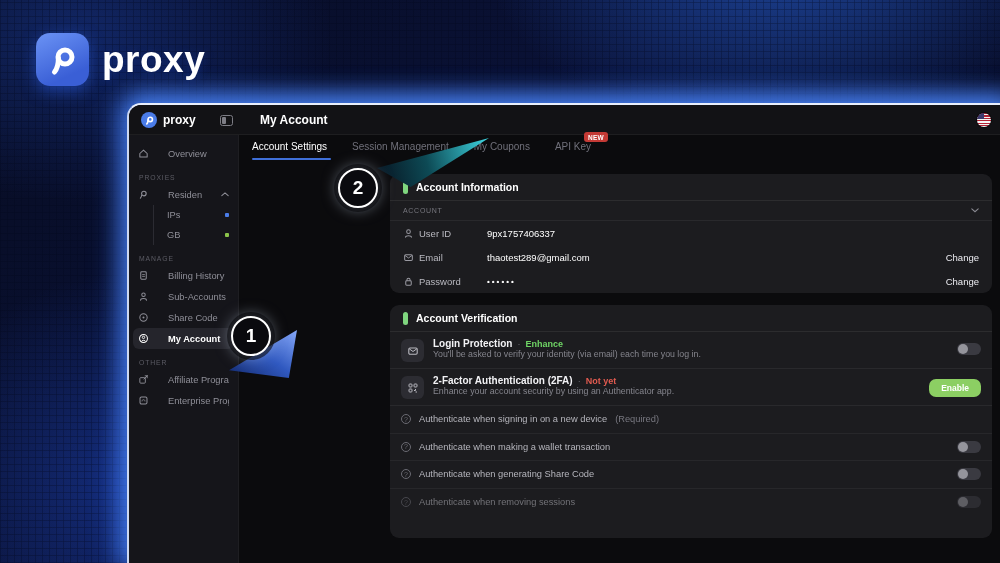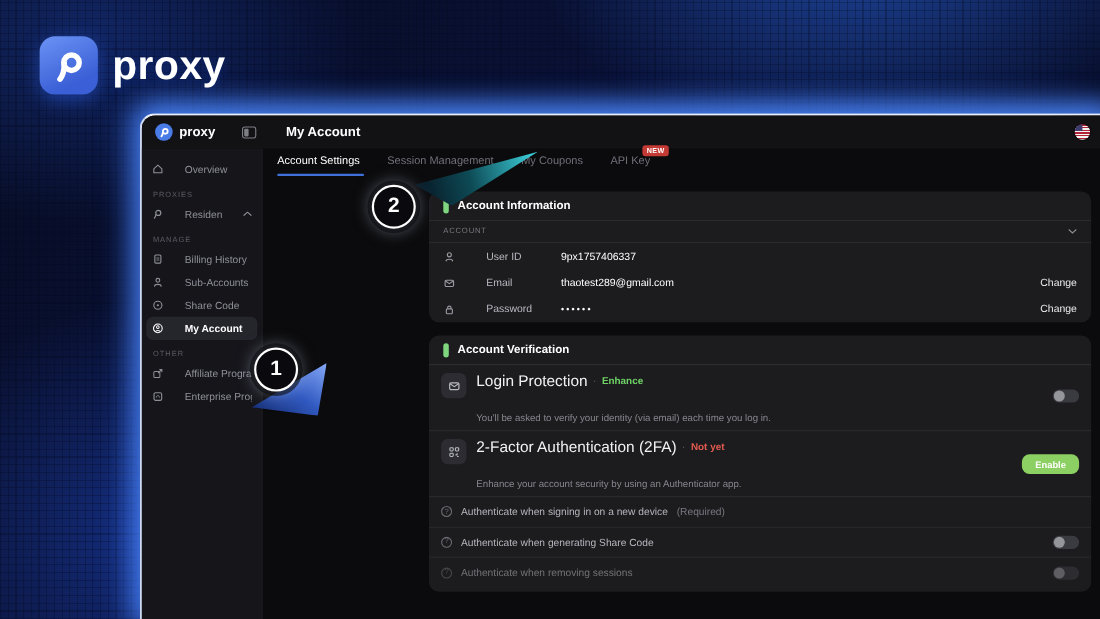--- a/index.html
+++ b/index.html
@@ -63,35 +63,35 @@
   .panel-info{top:39px;height:119px;}
   .panel-verif{top:170px;height:233px;}
   .panel-header{height:27px;display:flex;align-items:center;gap:8px;padding:0 13px;border-bottom:1px solid rgba(255,255,255,.07);}
   .pill{width:5px;height:13px;border-radius:3px;background:#7fd67f;}
   .panel-title{font-size:10.5px;font-weight:bold;color:#fff;}
   .group-row{height:20px;display:flex;align-items:center;padding:0 13px;font-size:7px;letter-spacing:.7px;color:#77777f;
     border-bottom:1px solid rgba(255,255,255,.06);}
   .group-row svg{margin-left:auto;color:#8b8b93;}
   .info-row{height:24px;display:flex;align-items:center;padding:0 13px;color:#9a9aa2;}
   .info-row .ricon{width:16px;flex:none;display:flex;align-items:center;}
-  .info-label{width:54px;font-size:9.5px;color:#b9b9c0;flex:none;margin-left:23px;}
+  .info-label{width:54px;font-size:9.5px;color:#b9b9c0;flex:none;}
   .info-value{font-size:9.5px;color:#fff;margin-left:14px;}
   .info-value.pw{font-size:8px;letter-spacing:2px;font-weight:bold;}
   .change-link{margin-left:auto;font-size:9.5px;color:#ececf1;cursor:pointer;}
   .feature{display:flex;align-items:flex-start;padding:6px 11px;gap:9px;border-bottom:1px solid rgba(255,255,255,.06);}
   .feature-icon{width:23px;height:23px;border-radius:6px;background:#2c2c32;color:#b9b9c0;
     display:flex;align-items:center;justify-content:center;flex:none;margin-top:1px;}
   .f-text{flex:1;min-width:0;}
   .f-top{display:flex;align-items:center;gap:5px;}
-  .f-title{font-size:14px;font-weight:normal;color:#f2f2f5;}
+  .f-title{font-size:10px;font-weight:bold;color:#f2f2f5;}
   .f-sep{font-size:9px;color:#6a6a72;}
   .f-status{font-size:9px;font-weight:bold;}
   .status-enabled{color:#6fd465;}
   .status-notyet{color:#e25b50;}
-  .f-desc{font-size:8.8px;color:#85858d;margin-top:21px;}
+  .f-desc{font-size:8.8px;color:#85858d;margin-top:0;}
   .f-ctrl{margin-left:auto;flex:none;align-self:center;}
   .toggle{display:inline-block;width:24px;height:12px;border-radius:6px;background:#3a3a41;position:relative;cursor:pointer;}
   .toggle .knob{position:absolute;left:1px;top:1px;width:10px;height:10px;border-radius:50%;background:#95959c;}
   .enable-btn{background:#8ccf63;color:#fff;border:none;border-radius:7px;font-size:8.5px;font-weight:bold;
     padding:4px 12px;cursor:pointer;font-family:inherit;}
   .option{display:flex;align-items:center;gap:8px;padding:0 11px;height:27.5px;border-bottom:1px solid rgba(255,255,255,.05);}
   .option:last-child{border-bottom:none;}
   .option.dim{opacity:.55;}
   .q-icon{width:10px;height:10px;border:1px solid #6a6a72;border-radius:50%;color:#6a6a72;font-size:7px;line-height:1;
     display:flex;align-items:center;justify-content:center;flex:none;}
@@ -155,20 +155,30 @@
         <div class="nav-item">
           <svg width="11" height="11" viewBox="0 0 12 12">
               <circle cx="6.4" cy="5" r="2.5" fill="none" stroke="currentColor" stroke-width="1.2"></circle>
               <path d="M4 6.8 C3.8 8.4 3.4 9.2 2.6 10" fill="none" stroke="currentColor" stroke-width="1.2" stroke-linecap="round"></path>
             </svg>
           <span class="grow">Residential Proxies</span>
           <svg width="8" height="5" viewBox="0 0 10 6">
               <path d="M1 4.5 L5 1 L9 4.5" fill="none" stroke="currentColor" stroke-width="1.3" stroke-linecap="round"></path>
             </svg>
         </div>
+        <div class="sub-list">
+          <div class="sub-item">
+            <span>IPs</span>
+            <span class="dot dot-blue"></span>
+          </div>
+          <div class="sub-item">
+            <span>GB</span>
+            <span class="dot dot-green"></span>
+          </div>
+        </div>
         <div class="section-label">MANAGE</div>
         <div class="nav-item">
           <svg width="11" height="11" viewBox="0 0 12 12">
               <rect x="3" y="2" width="6" height="8" rx="1" fill="none" stroke="currentColor" stroke-width="1.1"></rect>
               <path d="M4.5 5 H7.5 M4.5 7 H7.5" stroke="currentColor" stroke-width="0.9"></path>
             </svg>
           <span class="grow">Billing History</span>
         </div>
         <div class="nav-item">
           <svg width="11" height="11" viewBox="0 0 12 12">
@@ -310,20 +320,27 @@
               <button class="enable-btn">Enable</button>
             </span>
           </div>
           <div class="option">
             <span class="q-icon">?</span>
             <span class="option-label">Authenticate when signing in on a new device</span>
             <span class="option-suffix">(Required)</span>
           </div>
           <div class="option">
             <span class="q-icon">?</span>
+            <span class="option-label">Authenticate when making a wallet transaction</span>
+            <span class="toggle">
+                <span class="knob"></span>
+              </span>
+          </div>
+          <div class="option">
+            <span class="q-icon">?</span>
             <span class="option-label">Authenticate when generating Share Code</span>
             <span class="toggle">
                 <span class="knob"></span>
               </span>
           </div>
           <div class="option dim">
             <span class="q-icon">?</span>
             <span class="option-label">Authenticate when removing sessions</span>
             <span class="toggle">
                 <span class="knob"></span>

